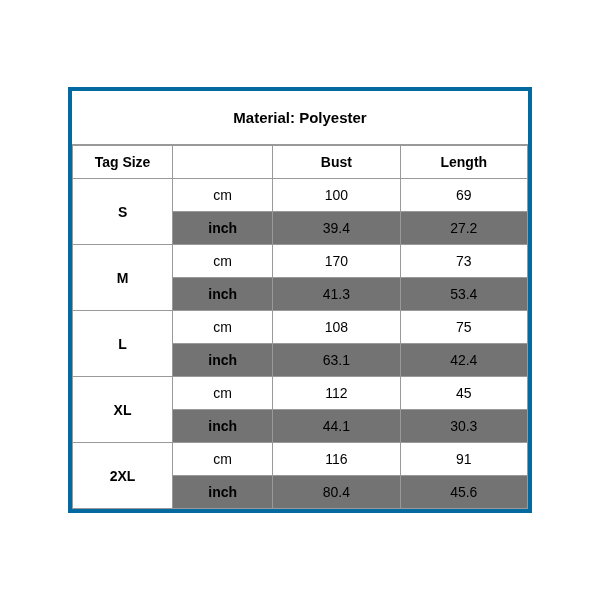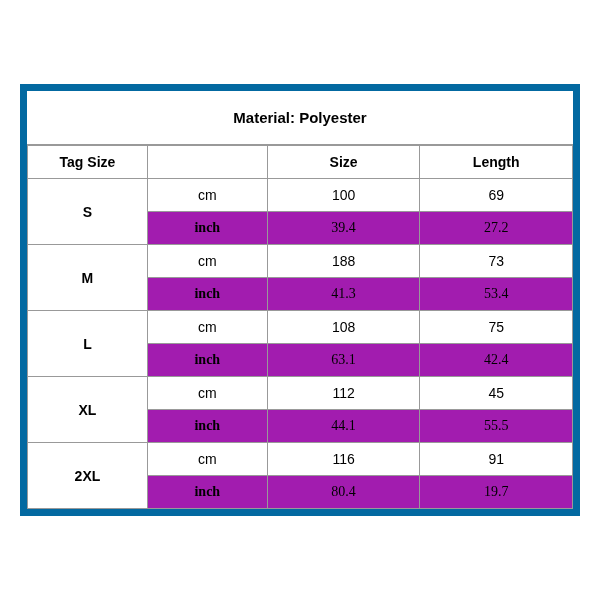--- a/index.html
+++ b/index.html
@@ -7,22 +7,22 @@
       width: 600px;
       height: 600px;
       display: flex;
       align-items: center;
       justify-content: center;
       background: #fff;
       font-family: Arial, sans-serif;
       font-size: 14px;
     }
     .outer {
-      width: 560px;
-      border: 7px solid #0369a1;
+      width: 464px;
+      border: 4px solid #0369a1;
     }
     .title-row {
       text-align: center;
       padding: 18px 10px;
       font-weight: bold;
       font-size: 15px;
       border-bottom: 1px solid #999;
     }
     table {
       width: 100%;
@@ -43,57 +43,56 @@
       width: 22%;
     }
     .unit-cell {
       width: 22%;
       font-weight: normal;
     }
     .unit-cell.bold {
       font-weight: bold;
     }
     .shaded {
-      background-color: #a21caf;
-      font-family: Liberation Serif, serif;
+      background-color: #737373;
     }
     .val-cell {
       width: 28%;
     }
   </style>
 </head>
 <body>
 
 <div class="outer">
   <div class="title-row">Material: Polyester</div>
   <table>
     <thead>
       <tr class="header-row">
         <th class="tag-size-cell">Tag Size</th>
         <th></th>
-        <th class="val-cell">Size</th>
+        <th class="val-cell">Bust</th>
         <th class="val-cell">Length</th>
       </tr>
     </thead>
     <tbody id="table-body">
     <tr>
           <td class="tag-size-cell" rowspan="2">S</td>
           <td class="unit-cell">cm</td>
           <td class="val-cell">100</td>
           <td class="val-cell">69</td>
         </tr>
         <tr>
           <td class="unit-cell bold shaded">inch</td>
           <td class="val-cell shaded">39.4</td>
           <td class="val-cell shaded">27.2</td>
         </tr>
         <tr>
           <td class="tag-size-cell" rowspan="2">M</td>
           <td class="unit-cell">cm</td>
-          <td class="val-cell">188</td>
+          <td class="val-cell">170</td>
           <td class="val-cell">73</td>
         </tr>
         <tr>
           <td class="unit-cell bold shaded">inch</td>
           <td class="val-cell shaded">41.3</td>
           <td class="val-cell shaded">53.4</td>
         </tr>
         <tr>
           <td class="tag-size-cell" rowspan="2">L</td>
           <td class="unit-cell">cm</td>
@@ -107,28 +106,28 @@
         </tr>
         <tr>
           <td class="tag-size-cell" rowspan="2">XL</td>
           <td class="unit-cell">cm</td>
           <td class="val-cell">112</td>
           <td class="val-cell">45</td>
         </tr>
         <tr>
           <td class="unit-cell bold shaded">inch</td>
           <td class="val-cell shaded">44.1</td>
-          <td class="val-cell shaded">55.5</td>
+          <td class="val-cell shaded">30.3</td>
         </tr>
         <tr>
           <td class="tag-size-cell" rowspan="2">2XL</td>
           <td class="unit-cell">cm</td>
           <td class="val-cell">116</td>
           <td class="val-cell">91</td>
         </tr>
         <tr>
           <td class="unit-cell bold shaded">inch</td>
           <td class="val-cell shaded">80.4</td>
-          <td class="val-cell shaded">19.7</td>
+          <td class="val-cell shaded">45.6</td>
         </tr>
       </tbody>
   </table>
 </div>
 
 </body></html>

